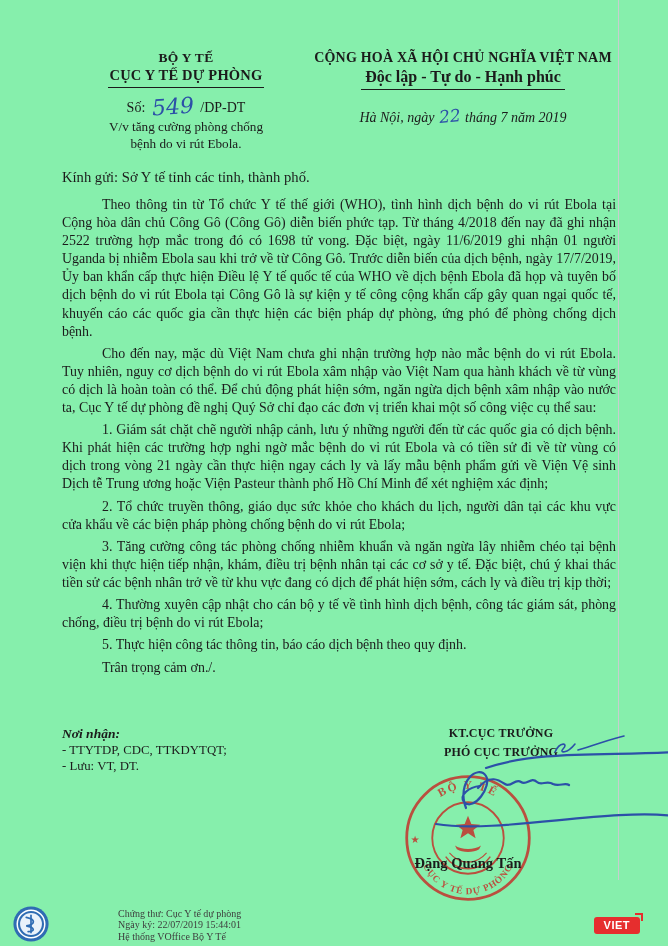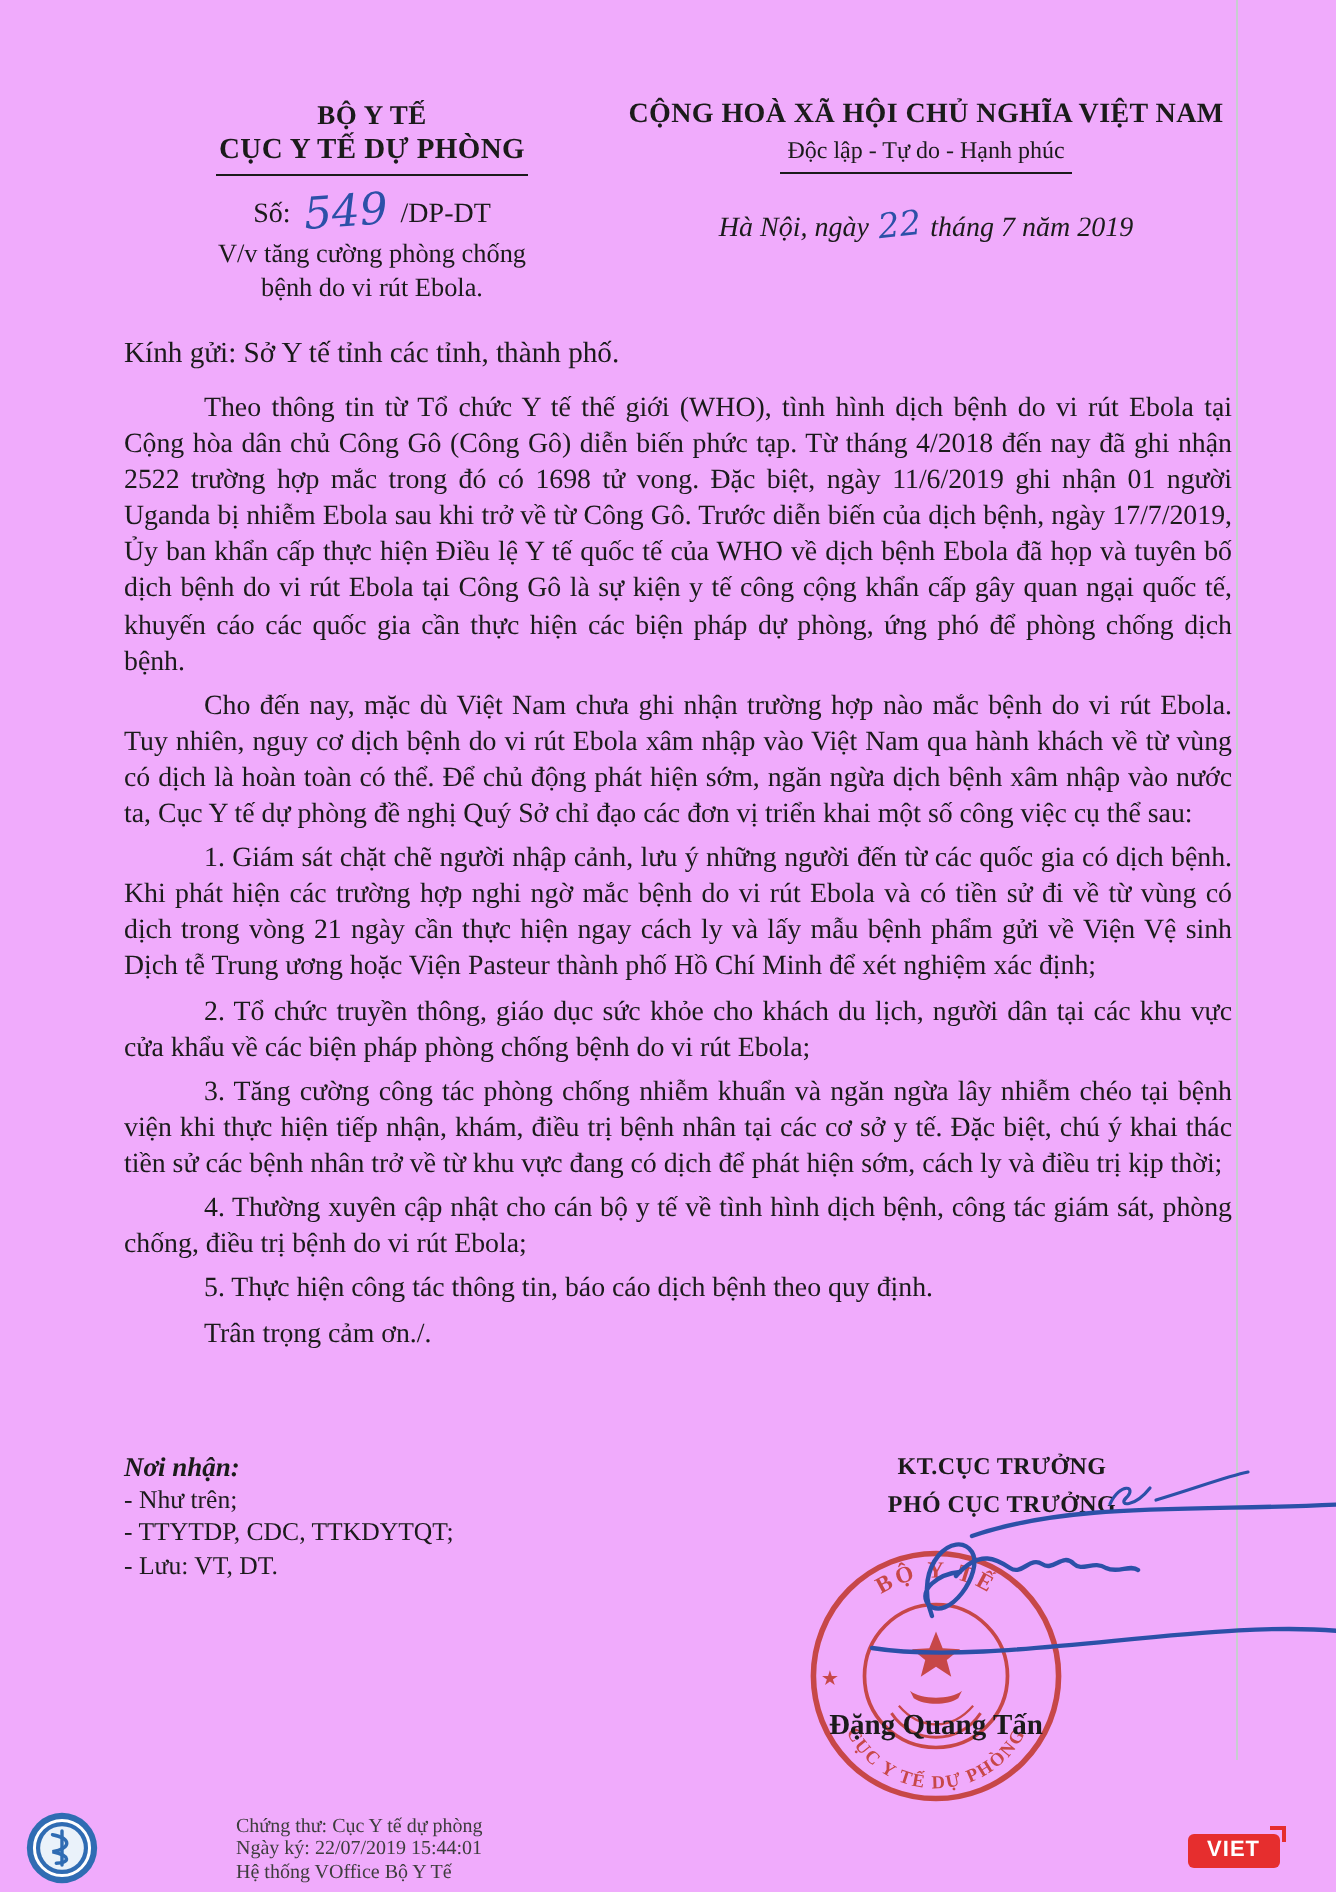--- a/index.html
+++ b/index.html
@@ -1,36 +1,36 @@
 <!DOCTYPE html>
 <html><head>
 <meta charset="utf-8">
 <style>
   html,body{margin:0;padding:0;}
   body{background:#e8eaea;font-family:"Liberation Serif", serif;}
   .page{
     position:relative;width:668px;height:946px;margin:0 auto;
-    background:#f0abfc;color:#1b1b1b;overflow:hidden;
+    background:#86efac;color:#1b1b1b;overflow:hidden;
   }
   .scan-line{position:absolute;left:618px;top:0;width:1px;height:880px;background:#c7cdcf;}
   .content{padding:50px 52px 0 62px;}
 
   
   .hdr{display:flex;}
   .hdr-left{width:248px;text-align:center;flex-shrink:0;}
   .hdr-right{flex:1;text-align:center;}
   .ministry{font-weight:bold;font-size:13.5px;letter-spacing:.3px;}
   .dept{display:inline-block;font-weight:bold;font-size:14.5px;letter-spacing:.2px;
         border-bottom:1.5px solid #1b1b1b;padding:1px 2px 3px;}
   .so-line{margin-top:12px;font-size:14px;white-space:nowrap;}
   .hand{font-family:"DejaVu Serif", serif;font-style:italic;color:#2c50a8;}
   .so-num{font-size:22px;display:inline-block;transform:rotate(-4deg);margin:0 3px;line-height:14px;vertical-align:-2px;}
   .subject{font-size:13.2px;line-height:16.5px;margin-top:3px;}
   .national{font-weight:bold;font-size:14px;letter-spacing:.2px;}
-  .motto{display:inline-block;font-weight:normal;font-size:12px;margin-top:2px;
+  .motto{display:inline-block;font-weight:bold;font-size:16px;margin-top:2px;
          border-bottom:1.5px solid #1b1b1b;padding:0 4px 3px;}
   .date-line{font-style:italic;font-size:14px;margin-top:16px;white-space:nowrap;}
   .date-num{font-size:17px;display:inline-block;transform:rotate(-6deg);margin:0 1px;}
 
   
   .recipient{text-align:left;font-size:14.6px;margin-top:17px;}
   .body-wrap{margin-top:6px;height:530px;overflow:hidden;}
   .body-par{font-size:13.9px;line-height:18.1px;text-align:justify;text-indent:40px;margin:4px 0 0;}
   .closing{font-size:13.9px;margin:6px 0 16px;text-indent:40px;}
 
@@ -102,21 +102,20 @@
       <p class="body-par">3. Tăng cường công tác phòng chống nhiễm khuẩn và ngăn ngừa lây nhiễm chéo tại bệnh viện khi thực hiện tiếp nhận, khám, điều trị bệnh nhân tại các cơ sở y tế. Đặc biệt, chú ý khai thác tiền sử các bệnh nhân trở về từ khu vực đang có dịch để phát hiện sớm, cách ly và điều trị kịp thời;</p>
       <p class="body-par">4. Thường xuyên cập nhật cho cán bộ y tế về tình hình dịch bệnh, công tác giám sát, phòng chống, điều trị bệnh do vi rút Ebola;</p>
       <p class="body-par">5. Thực hiện công tác thông tin, báo cáo dịch bệnh theo quy định.</p>
       <p class="closing">Trân trọng cảm ơn./.</p>
     </div>
   </div>
 
   <div class="sig-section">
     <div class="sig-left">
       <div class="noi-nhan">Nơi nhận:</div>
-      <div>- Như trên;</div>
       <div>- TTYTDP, CDC, TTKDYTQT;</div>
       <div>- Lưu: VT, DT.</div>
     </div>
 
     <div class="sig-right">
       <div>KT.CỤC TRƯỞNG</div>
       <div>PHÓ CỤC TRƯỞNG</div>
     </div>
 
     <svg class="stamp" viewBox="0 0 140 140">

